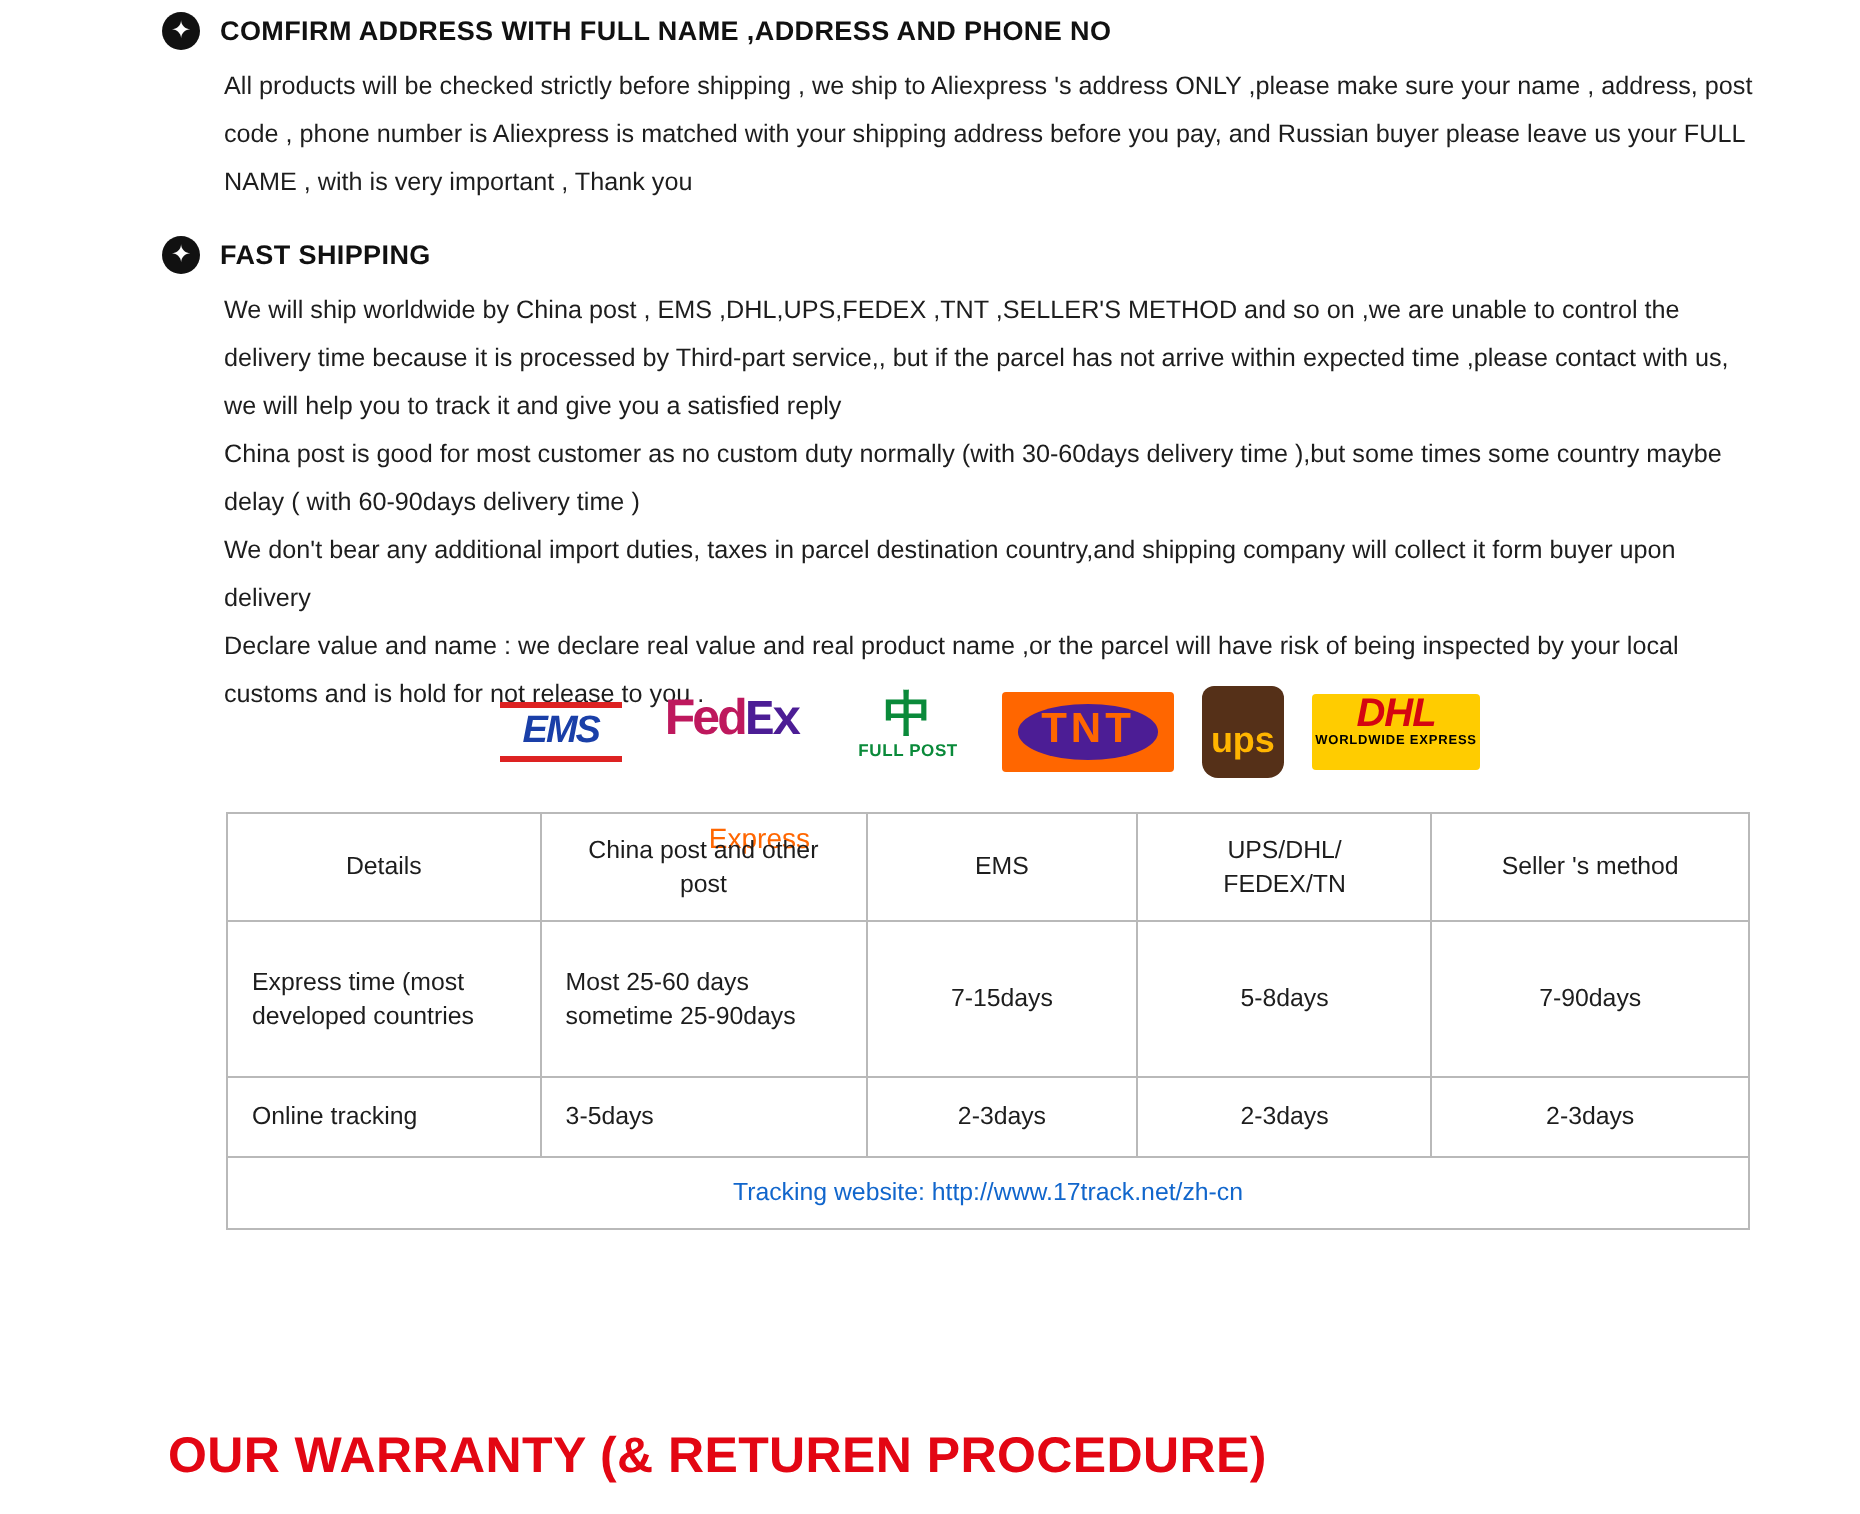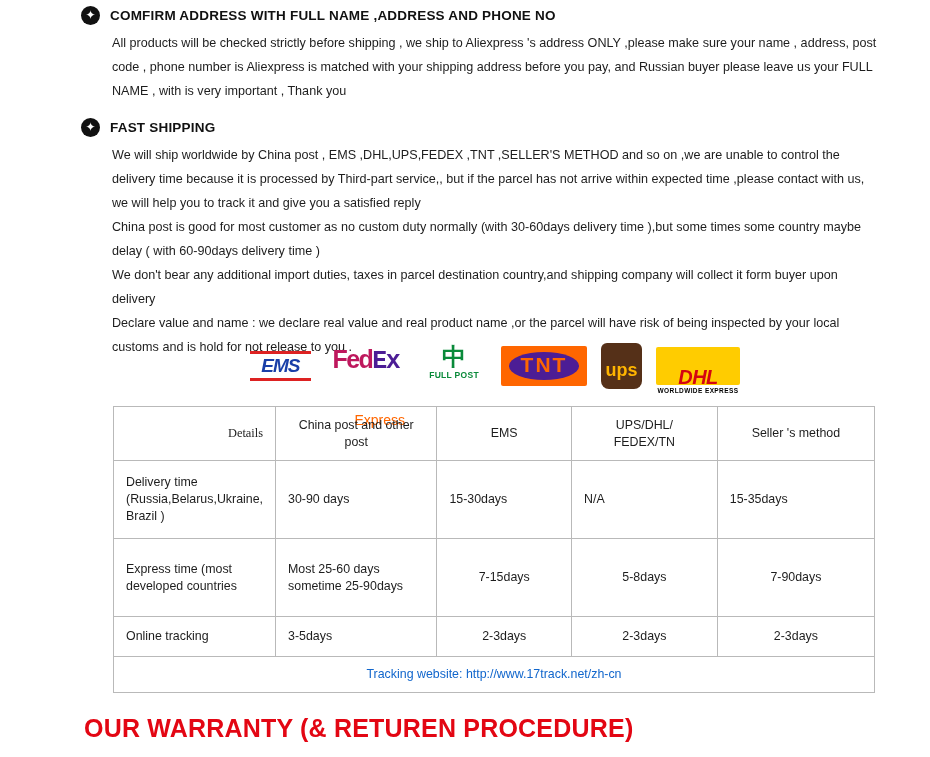--- a/index.html
+++ b/index.html
@@ -146,21 +146,21 @@
     font-weight: bold;
     font-size: 18px;
     display: flex; align-items: flex-end; justify-content: center;
     padding-bottom: 8px;
   }
   .logo-dhl {
     width: 94px; height: 38px;
     background: #ffcc00;
     border-radius: 2px;
     text-align: center;
-    padding-top: 20px;
+    padding-top: 0;
   }
   .logo-dhl .dhl-text {
     color: #d40511;
     font-weight: bold;
     font-style: italic;
     font-size: 20px;
     line-height: 20px;
     letter-spacing: -0.5px;
   }
   .logo-dhl .dhl-sub {
@@ -185,21 +185,21 @@
     color: #1d1d1d;
   }
   table.ship td {
     border: 1px solid #b9b9b9;
     padding: 9px 12px;
     vertical-align: middle;
     line-height: 17px;
   }
   table.ship td.c { text-align: center; }
   table.ship tr.head td { text-align: center; height: 54px; }
-  table.ship tr.head td.first { text-align: right; font-family: Liberation Serif, serif; }
+  table.ship tr.head td.first { text-align: center; }
   table.ship td.lead { text-align: left; }
   .track-row td {
     text-align: center;
     color: #1166cc;
     padding: 8px 10px;
     font-size: 12.4px;
   }
 
   
   .warranty {
@@ -274,27 +274,20 @@
 
   <div class="tbl-wrap">
     <table class="ship">
       <tbody>
         <tr class="head">
           <td class="first" style="width:157px;">Details</td>
           <td style="width:163px;">China post and other post</td>
           <td style="width:136px;">EMS</td>
           <td style="width:147px;">UPS/DHL/ FEDEX/TN</td>
           <td style="width:159px;">Seller 's method</td>
-        </tr>
-        <tr>
-          <td class="lead" style="height:78px;">Delivery time (Russia,Belarus,Ukraine, Brazil )</td>
-          <td class="lead">30-90 days</td>
-          <td class="lead">15-30days</td>
-          <td class="lead">N/A</td>
-          <td class="lead">15-35days</td>
         </tr>
         <tr>
           <td class="lead" style="height:78px;">Express time (most developed countries</td>
           <td class="lead">Most 25-60 days sometime 25-90days</td>
           <td class="c">7-15days</td>
           <td class="c">5-8days</td>
           <td class="c">7-90days</td>
         </tr>
         <tr>
           <td class="lead" style="height:40px;">Online tracking</td>

